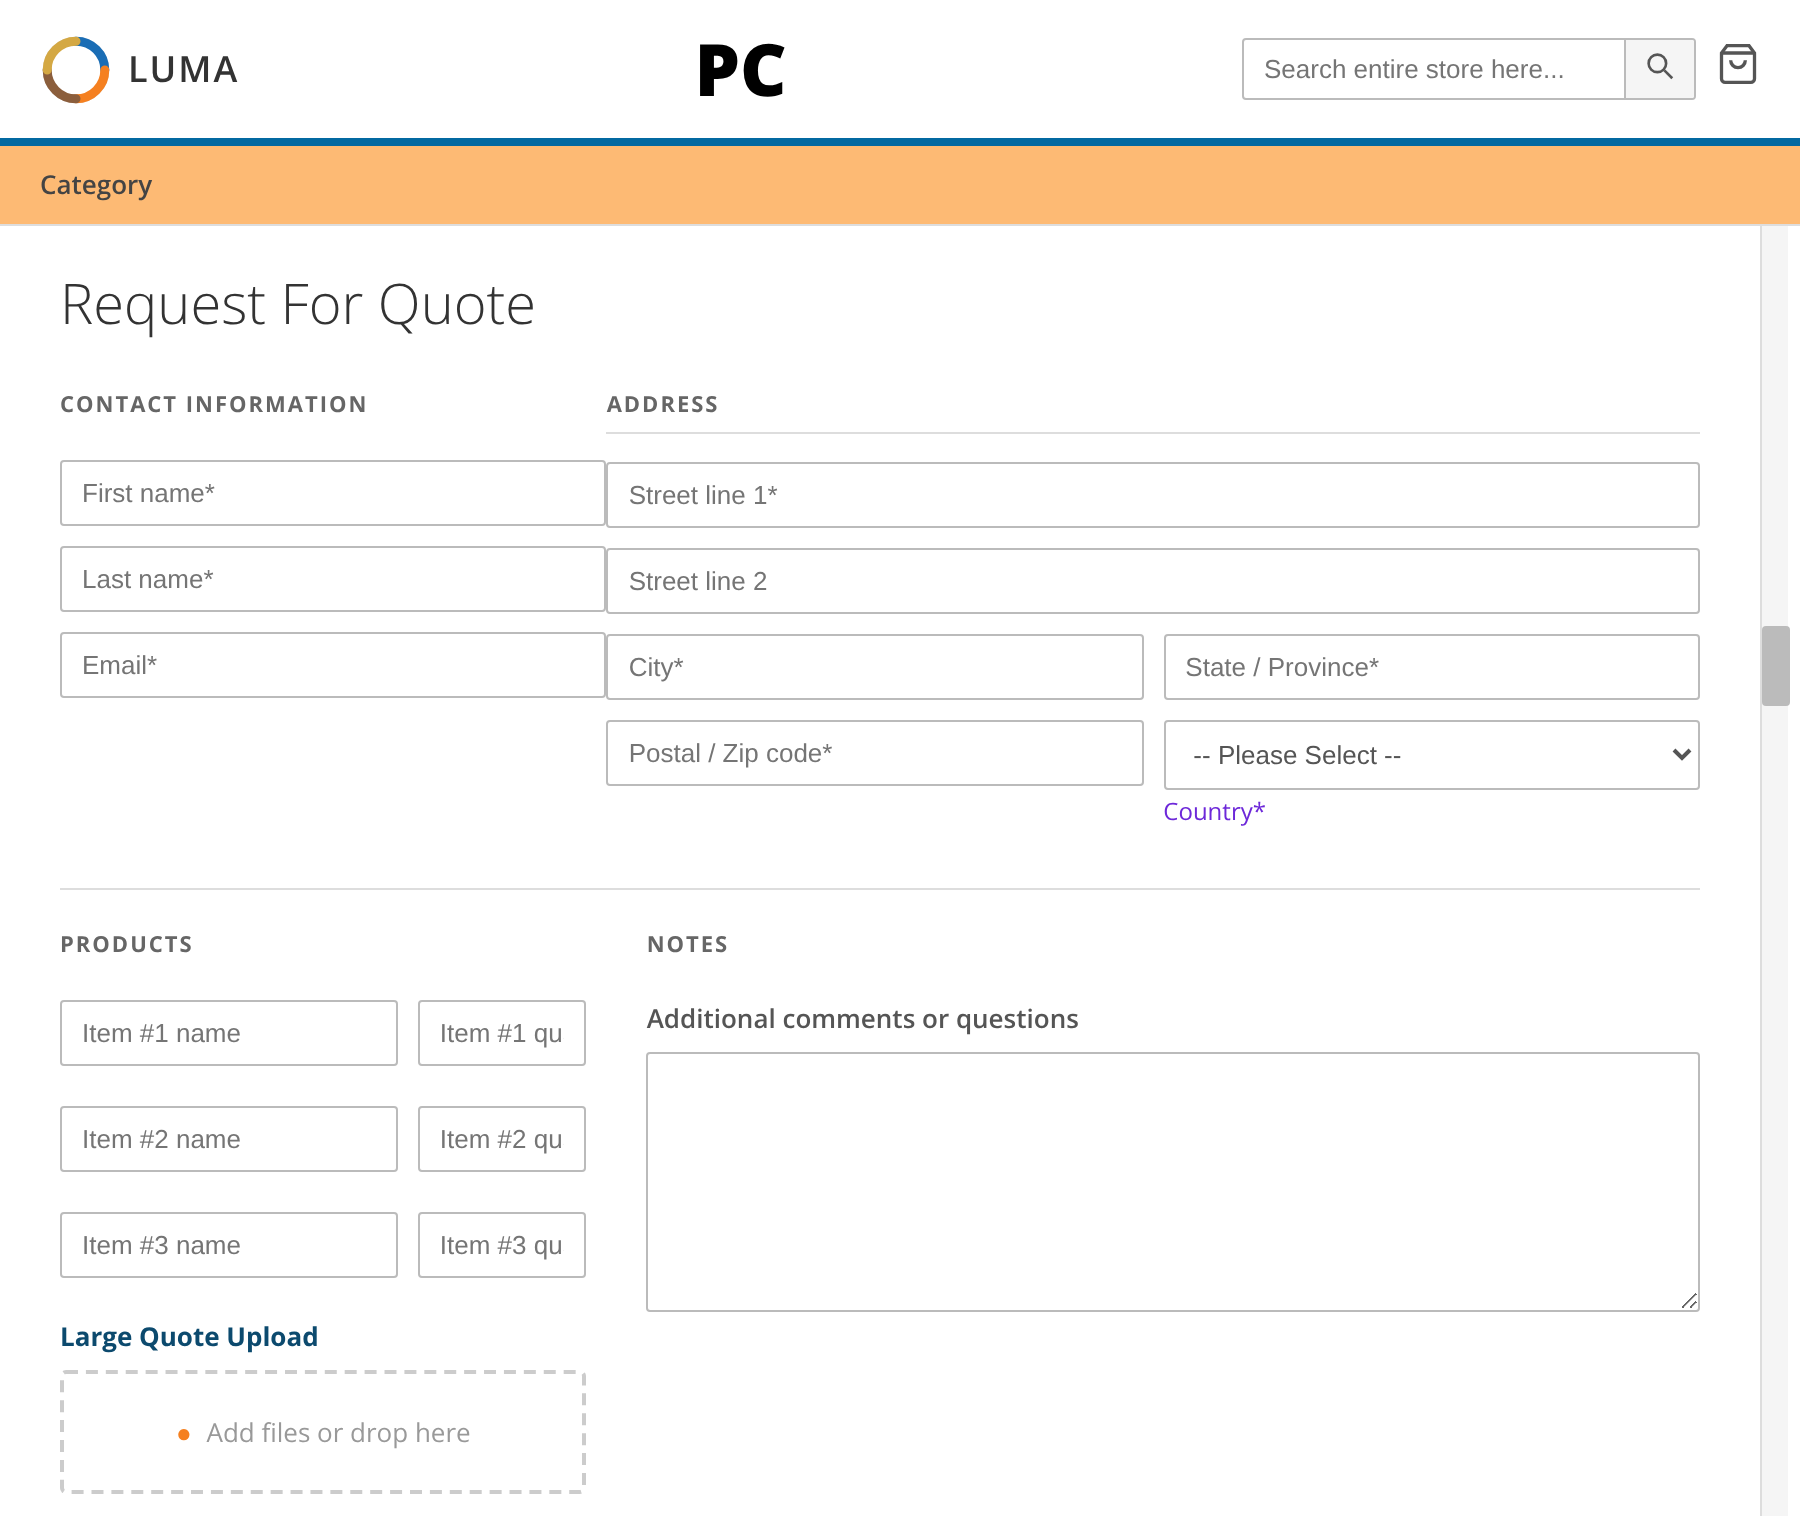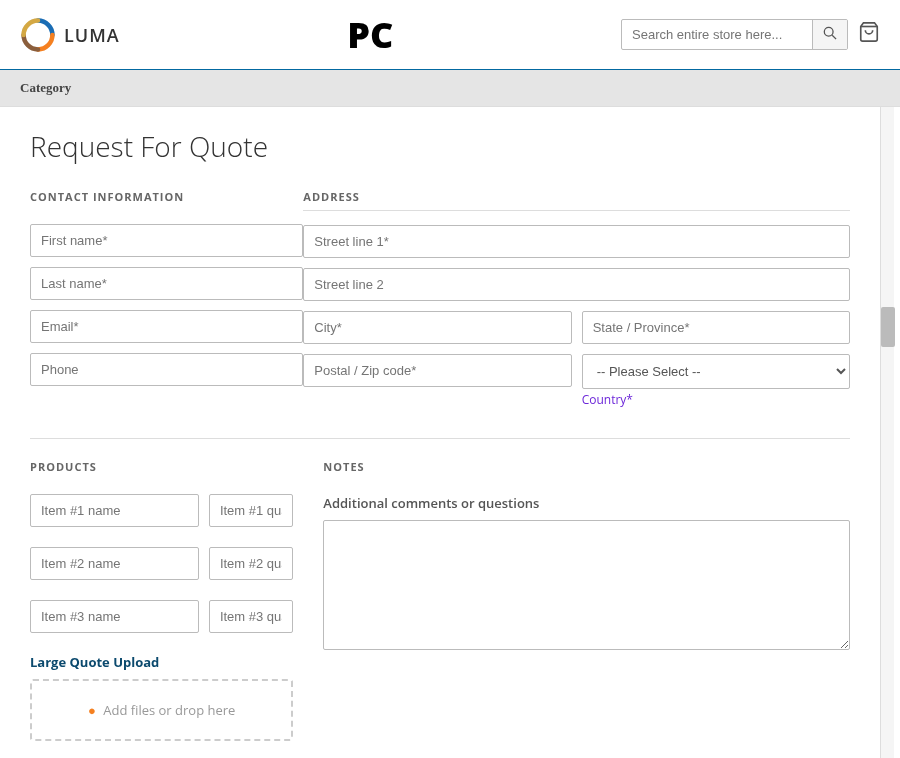--- a/index.html
+++ b/index.html
@@ -4,21 +4,21 @@
   <style>
     * { box-sizing: border-box; margin: 0; padding: 0; }
     body { font-family: 'Open Sans', Arial, sans-serif; font-size: 14px; color: #333; background: #fff; }
 
     
     .header {
       display: flex;
       align-items: center;
       justify-content: space-between;
       padding: 10px 20px;
-      border-bottom: 1px solid #0369a1;
+      border-bottom: 4px solid #0369a1;
       background: #fff;
     }
     .logo-area {
       display: flex;
       align-items: center;
       gap: 8px;
     }
     .logo-icon {
       width: 36px;
       height: 36px;
@@ -66,24 +66,23 @@
     .cart-icon-btn {
       background: none;
       border: none;
       cursor: pointer;
       font-size: 20px;
       color: #555;
     }
 
     
     .nav-bar {
-      background: #e5e5e5;
+      background: #fdba74;
       padding: 10px 20px;
       border-bottom: 1px solid #ddd;
-      font-family: Liberation Serif, serif;
     }
     .nav-bar span {
       font-size: 13px;
       font-weight: 600;
       color: #444;
     }
 
     
     .page-wrapper {
       display: flex;
@@ -322,23 +321,20 @@
 
         <div class="form-field">
           <input class="form-input" type="text" placeholder="First name*" style="">
         </div>
         <div class="form-field">
           <input class="form-input" type="text" placeholder="Last name*" style="">
         </div>
         <div class="form-field">
           <input class="form-input" type="email" placeholder="Email*" style="">
         </div>
-        <div class="form-field">
-          <input class="form-input" type="tel" placeholder="Phone" style="">
-        </div>
       </div>
 
       <div class="form-right">
         <div class="section-title address-section">ADDRESS</div>
 
         <div class="form-field">
           <input class="form-input" type="text" placeholder="Street line 1*" style="">
         </div>
         <div class="form-field">
           <input class="form-input" type="text" placeholder="Street line 2" style="">

